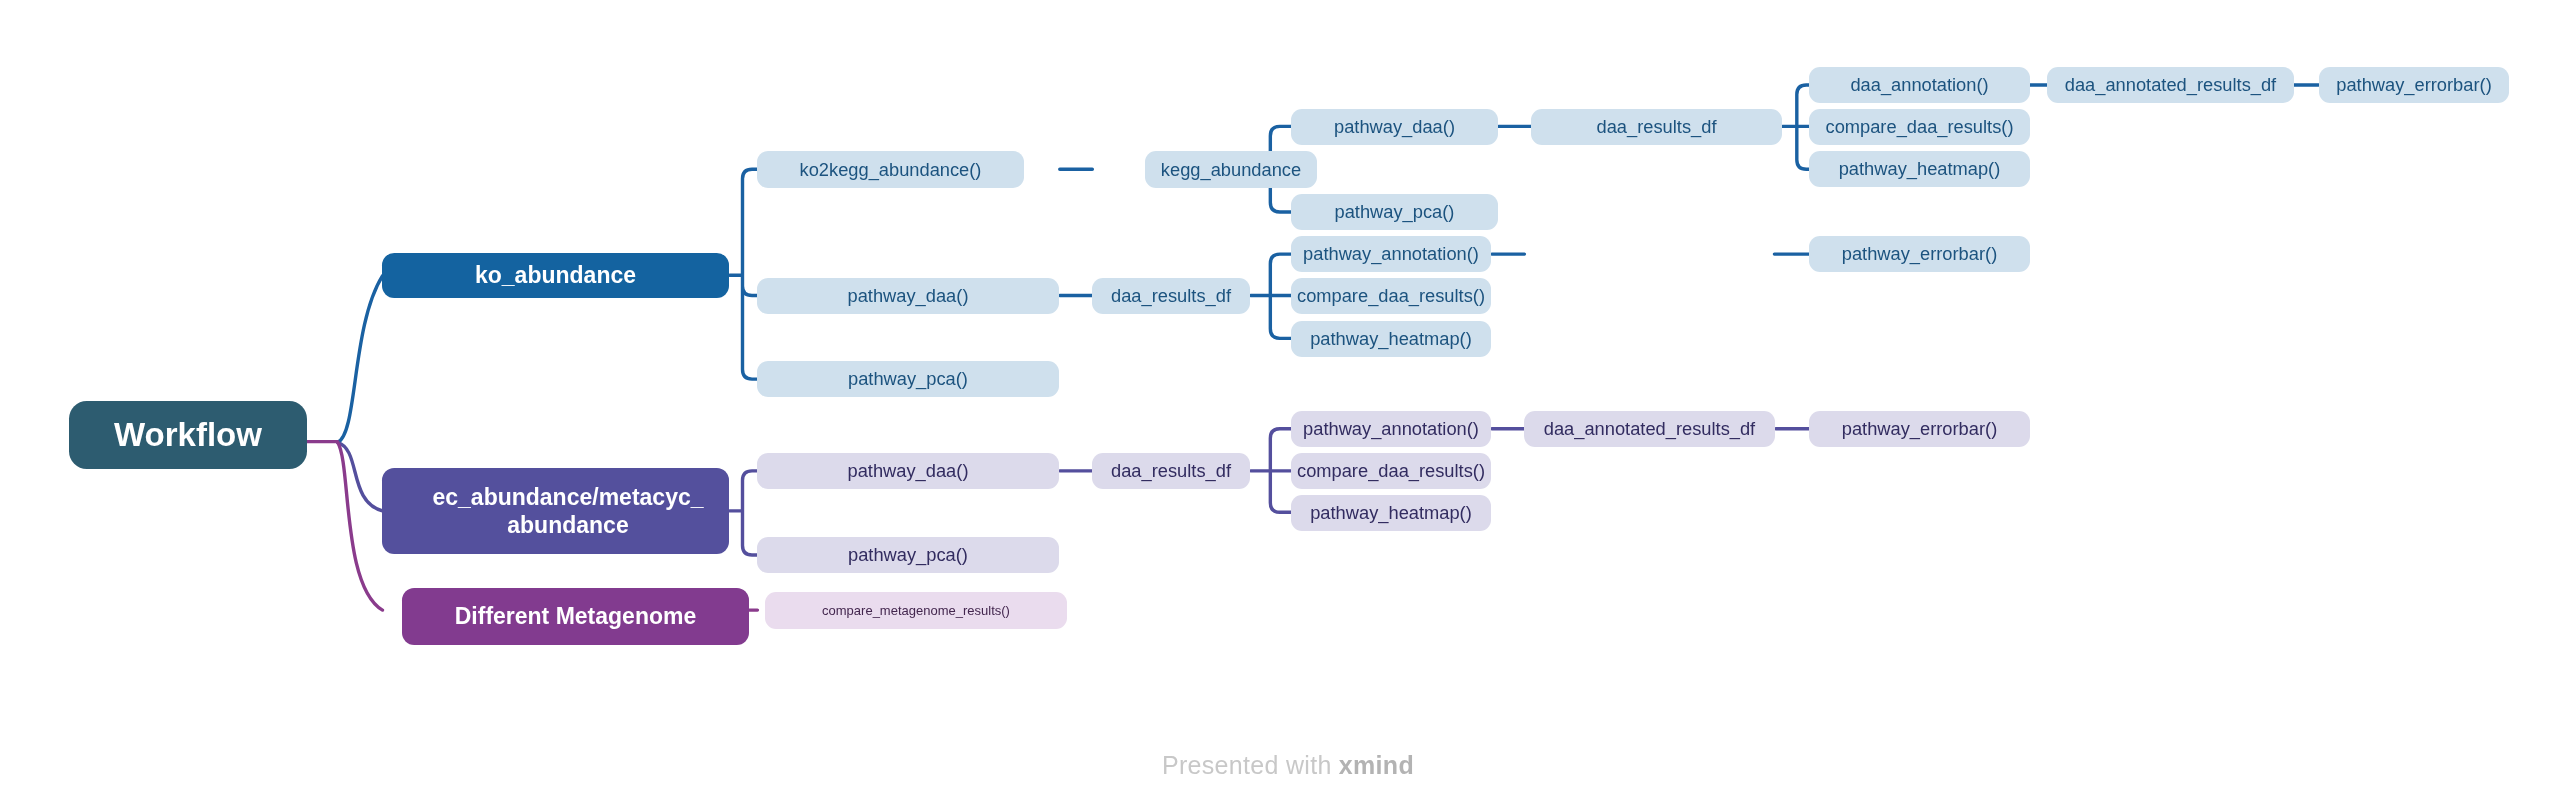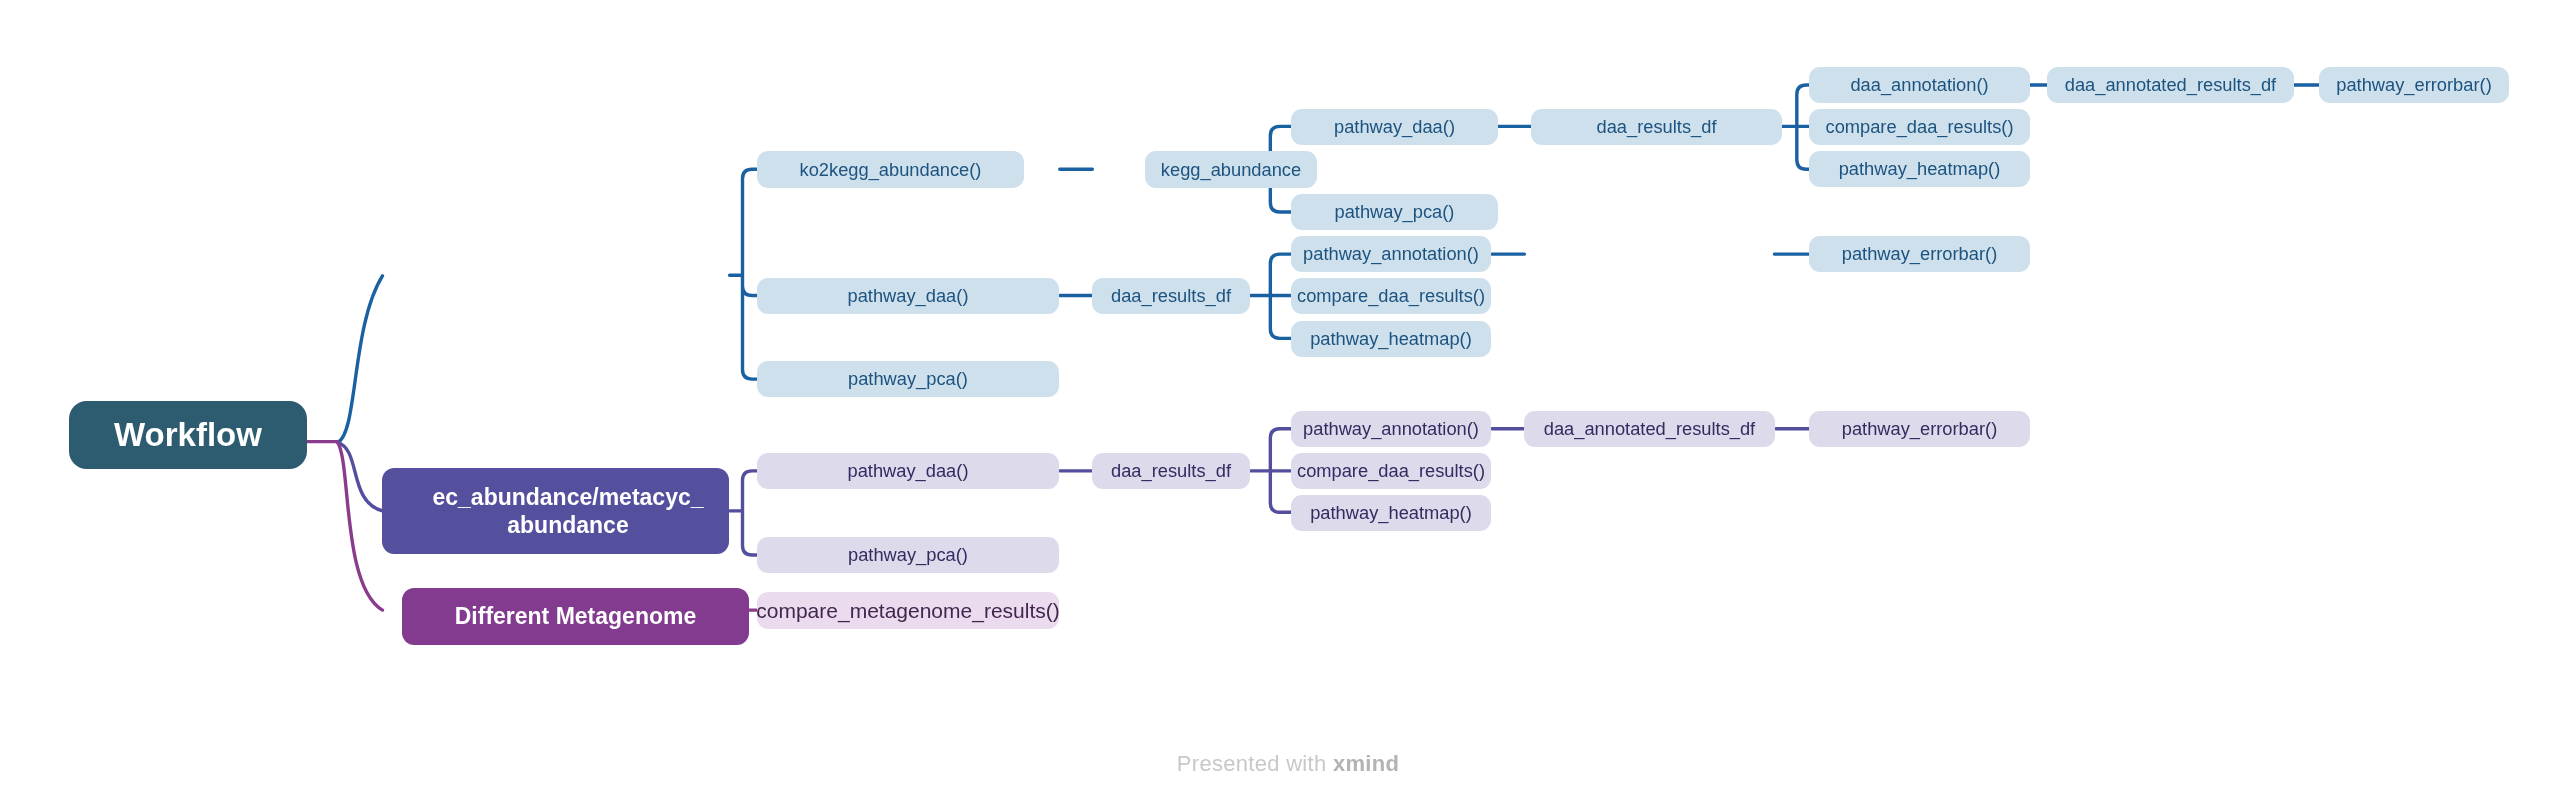--- a/index.html
+++ b/index.html
@@ -7,32 +7,32 @@
     position:relative; width:2576px; height:799px; background:#ffffff;
     font-family:"Liberation Sans", sans-serif; overflow:hidden;
   }
   #wires { position:absolute; left:0; top:0; width:2576px; height:799px; }
   .node {
     position:absolute; display:flex; align-items:center; justify-content:center;
     text-align:left; border-radius:11px; box-sizing:border-box; white-space:nowrap;
   }
   .light-ko { background:var(--ko-light-bg,#cfe0ed); color:var(--ko-text,#1c537f); font-size:18.3px; }
   .light-ec { background:var(--ec-light-bg,#dcdaeb); color:var(--ec-text,#322c60); font-size:18.3px; }
-  .light-dm { background:var(--dm-light-bg,#eadcee); color:var(--dm-text,#43264e); font-size:21px; }
+  .light-dm { background:var(--dm-light-bg,#eadcee); color:var(--dm-text,#43264e); font-size:13px;margin-left:8px; }
   .main  { color:#ffffff; font-weight:bold; font-size:23px; border-radius:12.2px; flex-direction:column; line-height:1.22; }
   .main-ko { background:var(--ko-bg,#1463a0); }
   .main-ec { background:var(--ec-bg,#54509d);padding-left:25px; }
   .main-dm { background:var(--dm-bg,#823b8f); }
   .root {
     background:var(--root-bg,#2d5c70); color:#ffffff; font-weight:bold;
     font-size:33px; border-radius:17.7px;
   }
   .footer {
     position:absolute; left:0; right:0; top:751px; text-align:center;
-    font-size:22px; color:#c8c8c8; letter-spacing:0.3px;
+    font-size:25px; color:#c8c8c8; letter-spacing:0.3px;
   }
   .footer .brand { color:#b3b3b3; font-weight:bold; }
 </style>
 </head>
 <body>
 
 <div id="stage">
 
   <svg id="wires" viewBox="0 0 3792 1176" xmlns="http://www.w3.org/2000/svg">
     <path d="M497,651 C527,638 517,480 563,406
@@ -63,20 +63,23 @@
          M2196,631 H2244 M2614,631 H2663" fill="none" stroke="#544f9d" stroke-width="5" stroke-linecap="round" stroke-linejoin="round"></path>
     <path d="M452,650 H497
          M497,651 C517,682 503,862 563,898
          M1074,898 H1115" fill="none" stroke="#8a3b8c" stroke-width="5" stroke-linecap="round" stroke-linejoin="round"></path>
   </svg>
 
   <div class="node root" style="left:69px;top:401px;width:238px;height:68px">
     <span>Workflow</span>
   </div>
 
+  <div class="node main main-ko" style="left:382px;top:253px;width:347px;height:45px">
+    <span>ko_abundance</span>
+  </div>
   <div class="node main main-ec" style="left:382px;top:468px;width:347px;height:86px">
     <span>ec_abundance/metacyc_</span>
     <span>abundance</span>
   </div>
   <div class="node main main-dm" style="left:402px;top:588px;width:347px;height:57px">
     <span>Different Metagenome</span>
   </div>
 
   <div class="node light-ko" style="left:757px;top:151px;width:267px;height:37px">
     <span>ko2kegg_abundance()</span>

